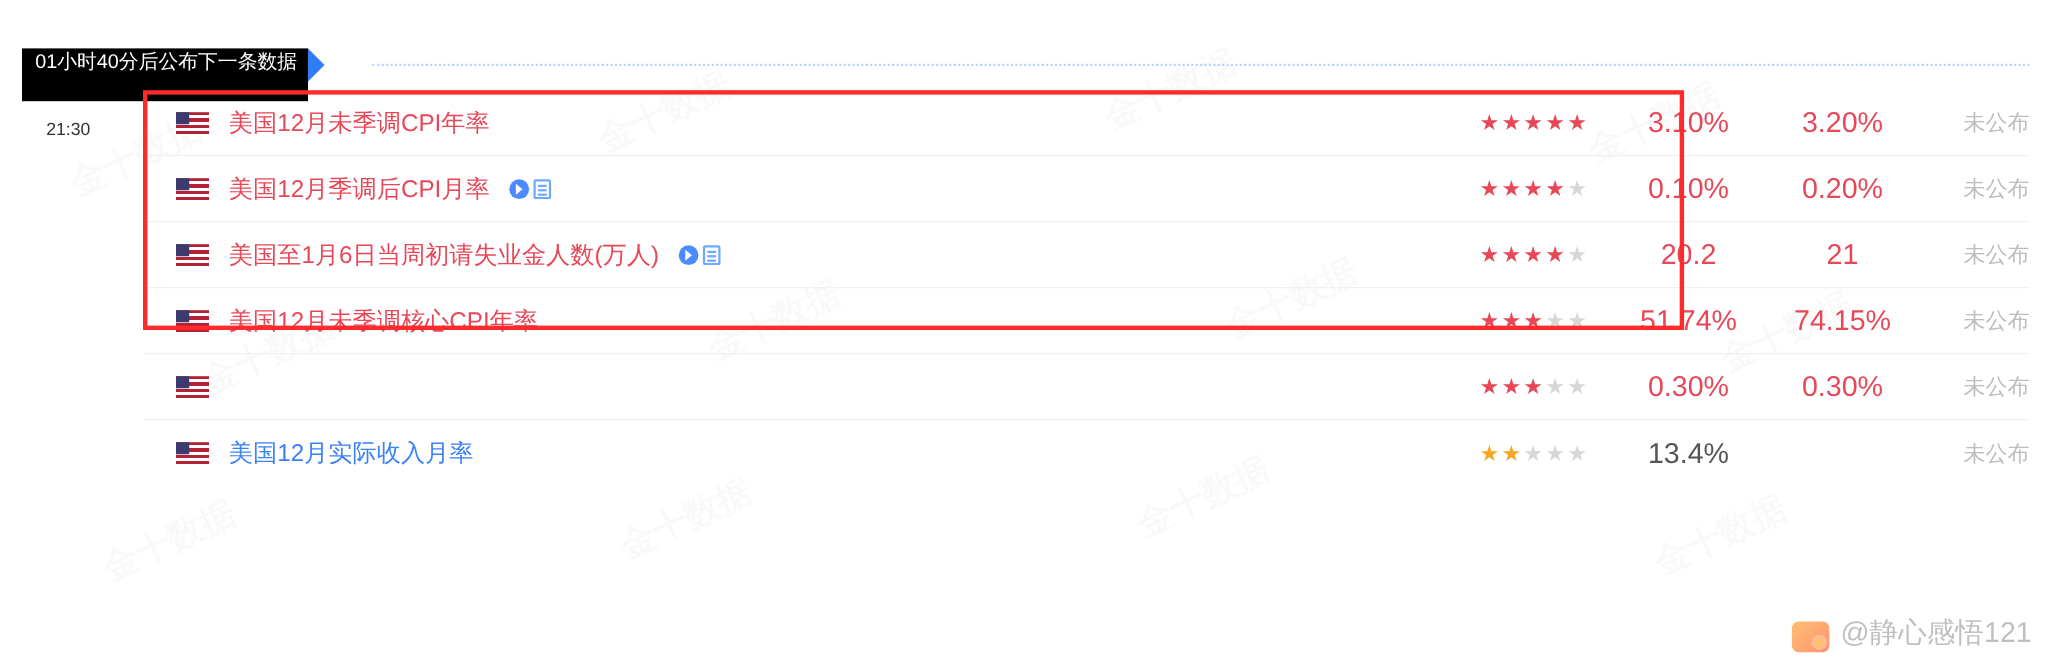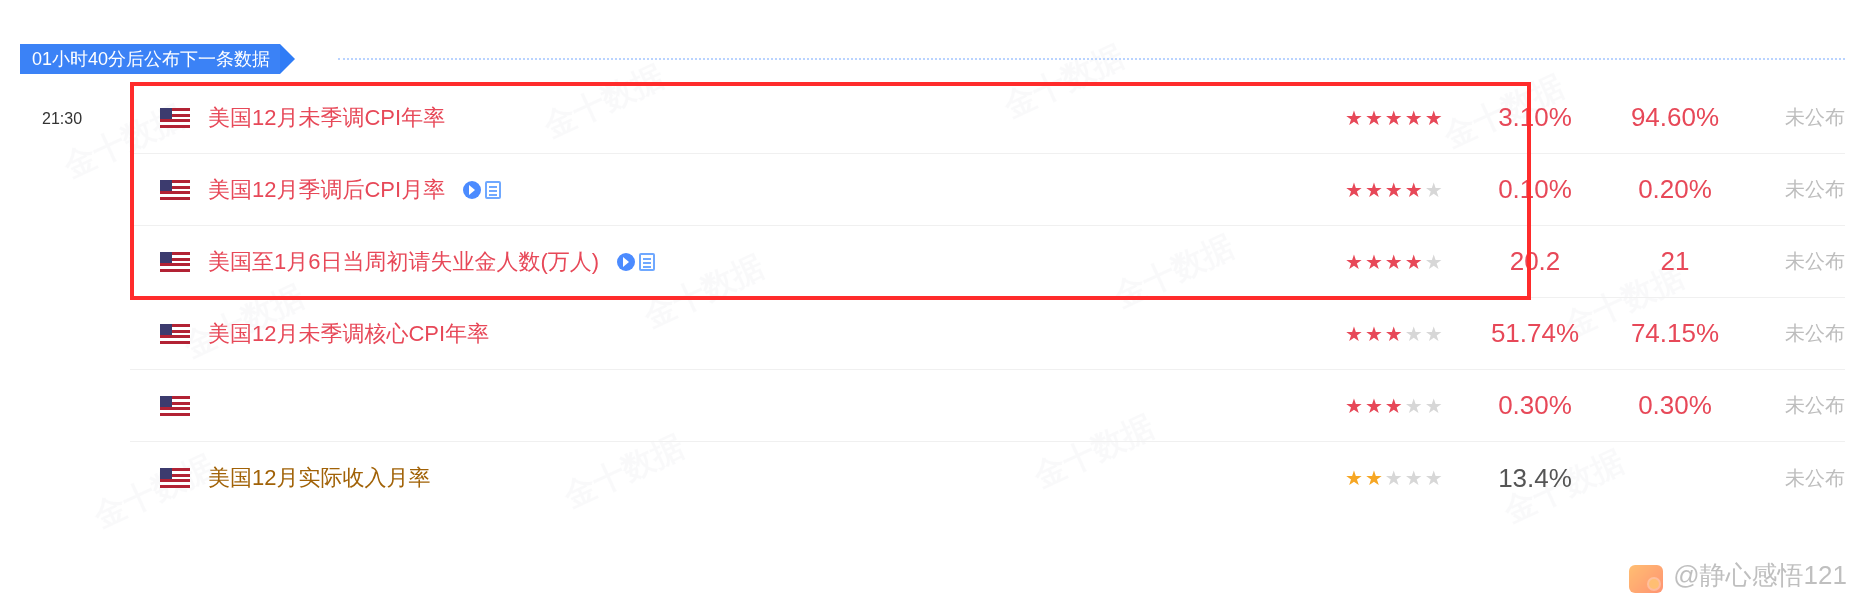--- a/index.html
+++ b/index.html
@@ -3,39 +3,39 @@
 <meta charset="utf-8">
 <style>
 html,body{margin:0;padding:0;font-family:"Microsoft YaHei","PingFang SC",Arial,sans-serif;background:#fff;width:1865px;height:599px;overflow:hidden;position:relative}
 *{box-sizing:border-box}
 
 
 .wm{position:absolute;inset:0;pointer-events:none;opacity:.05;color:#9aa3b5;font-size:32px;font-weight:600}
 .wm span{position:absolute;transform:rotate(-25deg)}
 
 
-.banner{position:absolute;left:20px;top:44px;height:30px;display:flex;align-items:center;background:#3b82f6;color:#fff;font-size:18px;padding:0 10px 0 12px}
+.banner{position:absolute;left:20px;top:44px;height:48px;display:flex;align-items:flex-start;background:#000000;color:#fff;font-size:18px;padding:0 10px 0 12px}
 .banner::after{content:"";position:absolute;right:-15px;top:0;width:0;height:0;border-top:15px solid transparent;border-bottom:15px solid transparent;border-left:15px solid #2f7cf6}
 .dotline{position:absolute;left:338px;right:20px;top:58px;height:0;border-top:2px dotted #b9d3ff}
 
 .body{position:absolute;left:20px;right:20px;top:82px}
 
 .time{position:absolute;left:22px;top:28px;font-size:16px;color:#333}
 
 .rows{position:absolute;left:110px;right:0;top:0}
 
-.row{display:flex;align-items:center;height:72px;border-bottom:1px solid #f0f0f0;padding-left:30px}
+.row{display:flex;align-items:center;height:60px;border-bottom:1px solid #f0f0f0;padding-left:30px}
 .row.last{border-bottom:none}
 
 .flag{width:30px;height:20px;display:inline-block;position:relative;margin-right:18px;flex:0 0 auto}
 .flag .stripes{position:absolute;inset:0;background:repeating-linear-gradient(#b22234 0 2.86px,#fff 2.86px 5.72px)}
 .flag .canton{position:absolute;left:0;top:0;width:12px;height:11px;background:#3c3b6e}
 
 .title{flex:0 0 auto;font-size:22px;color:#e74858;white-space:nowrap}
-.title.muted{color:#a16207}
+.title.muted{color:#3b82f6}
 .extras{display:flex;align-items:center;margin-left:18px;gap:8px}
 .pill{display:inline-flex;align-items:center;gap:4px}
 .playicon{width:18px;height:18px;border-radius:50%;background:#4b8bff;position:relative;flex:0 0 auto}
 .playicon::after{content:"";position:absolute;left:6px;top:4px;border-left:6px solid #fff;border-top:5px solid transparent;border-bottom:5px solid transparent}
 .docicon{width:16px;height:18px;border:2px solid #6fa8ff;border-radius:2px;position:relative;flex:0 0 auto}
 .docicon::before{content:"";position:absolute;left:2px;right:2px;top:3px;height:2px;background:#6fa8ff;box-shadow:0 4px 0 #6fa8ff,0 8px 0 #6fa8ff}
 
 .spacer{flex:1 1 auto}
 
 .stars{width:120px;flex:0 0 auto;font-size:20px;letter-spacing:2px;white-space:nowrap}
@@ -84,21 +84,21 @@
 
     <div class="row">
       <span class="flag">
           <span class="stripes"></span>
           <span class="canton"></span>
         </span>
       <span class="title">美国12月未季调CPI年率</span>
       <span class="spacer"></span>
       <span class="stars"><span class="on">★★★★★</span></span>
       <span class="col">3.10%</span>
-      <span class="col">94.60%</span>
+      <span class="col">3.20%</span>
       <span class="status">未公布</span>
     </div>
 
     <div class="row">
       <span class="flag">
           <span class="stripes"></span>
           <span class="canton"></span>
         </span>
       <span class="title">美国12月季调后CPI月率</span>
       <span class="extras">

